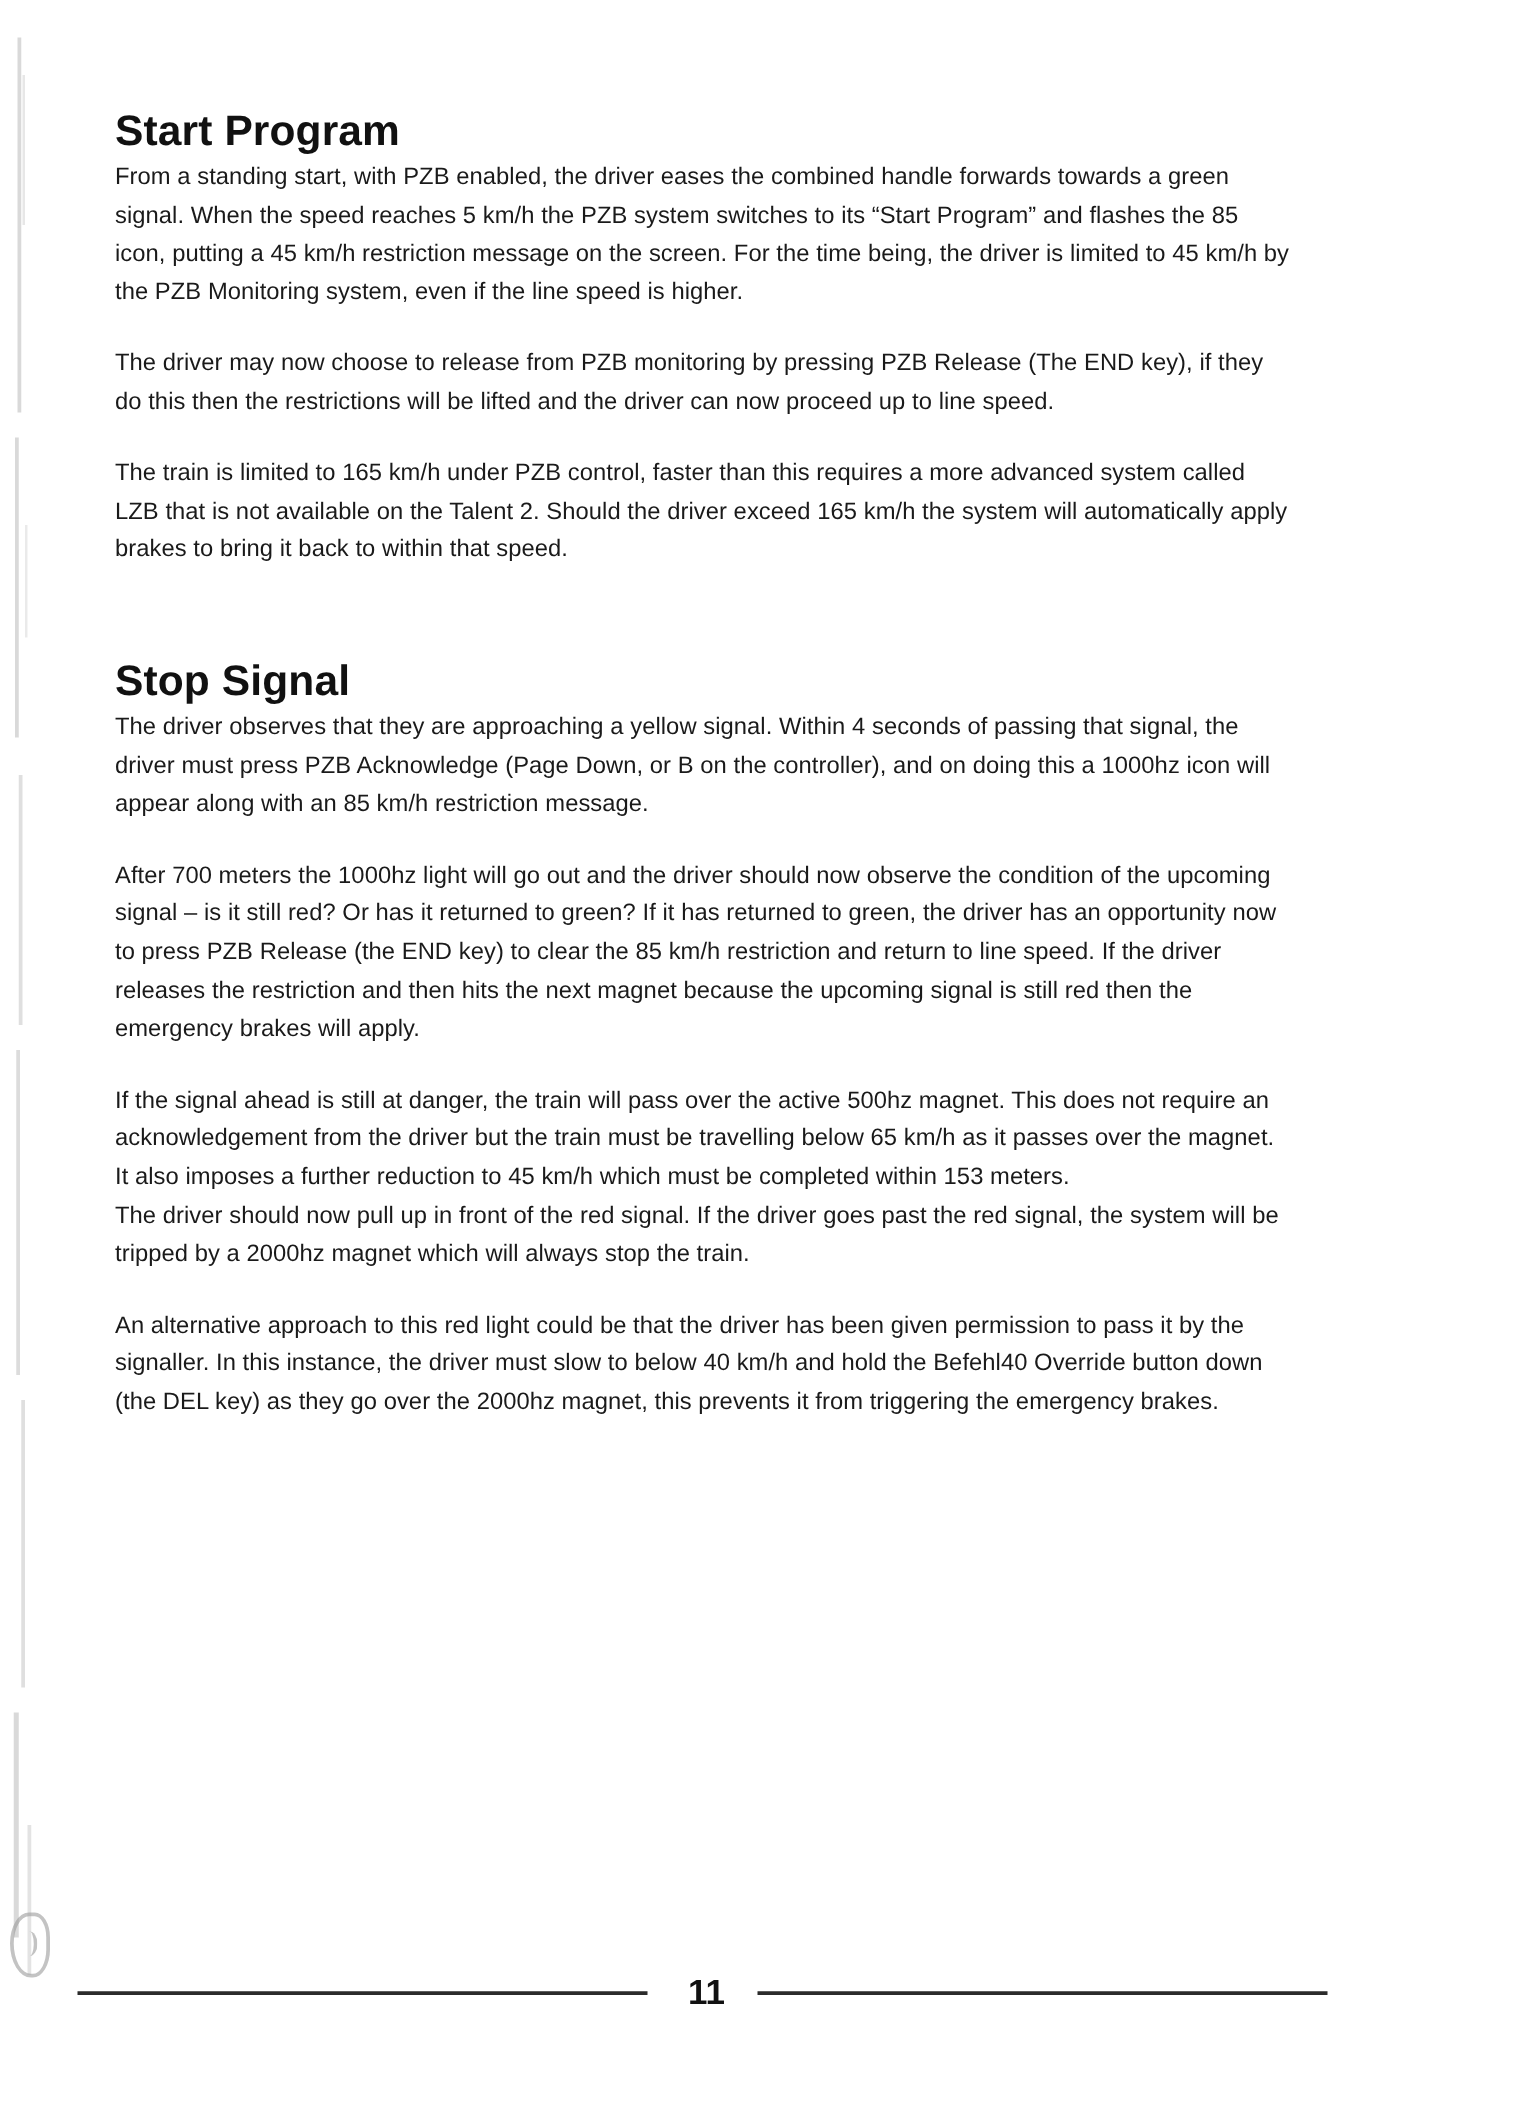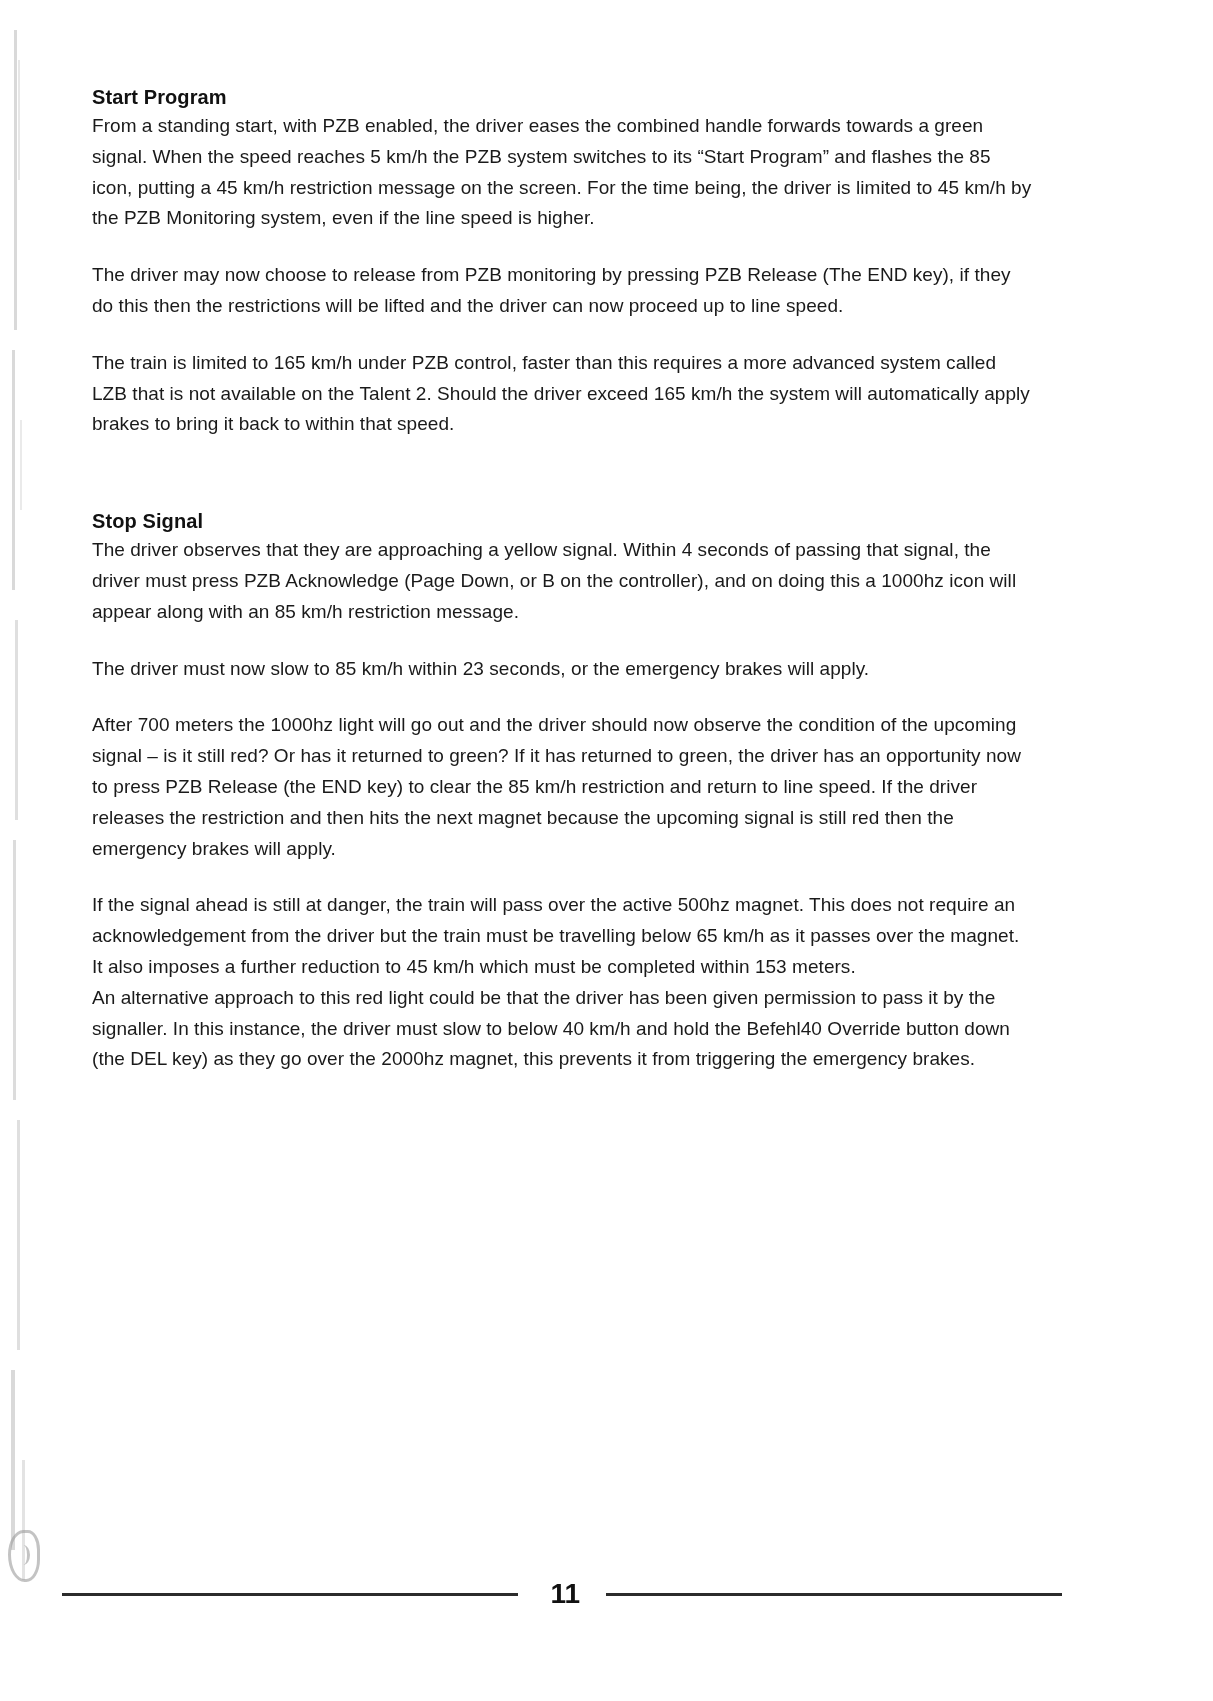--- a/index.html
+++ b/index.html
@@ -66,21 +66,21 @@
     top: 0;
     width: 940px;
     height: 1701px;
   }
 
   .content {
     padding-top: 86px;
   }
 
   h2.section-title {
-    font-size: 20px;
+    font-size: 34px;
     font-weight: bold;
     margin: 0 0 2px 0;
     letter-spacing: .1px;
     color: #111;
   }
 
   p.para {
     font-size: 19px;
     line-height: 30.8px;
     margin: 0 0 26px 0;
@@ -139,23 +139,23 @@
 
     <h2 class="section-title">Start Program</h2>
     <p class="para">From a standing start, with PZB enabled, the driver eases the combined handle forwards towards a green signal.  When the speed reaches 5 km/h the PZB system switches to its “Start Program” and flashes the 85 icon, putting a 45 km/h restriction message on the screen.  For the time being, the driver is limited to 45 km/h by the PZB Monitoring system, even if the line speed is higher.</p>
     <p class="para">The driver may now choose to release from PZB monitoring by pressing PZB Release (The END key), if they do this then the restrictions will be lifted and the driver can now proceed up to line speed.</p>
     <p class="para">The train is limited to 165 km/h under PZB control, faster than this requires a more advanced system called LZB that is not available on the Talent 2.  Should the driver exceed 165 km/h the system will automatically apply brakes to bring it back to within that speed.</p>
 
     <div class="spacer-lg"></div>
 
     <h2 class="section-title">Stop Signal</h2>
     <p class="para">The driver observes that they are approaching a yellow signal. Within 4 seconds of passing that signal, the driver must press PZB Acknowledge (Page Down, or B on the controller), and on doing this a 1000hz icon will appear along with an 85 km/h restriction message.</p>
-    <p class="para">The driver must now slow to 85 km/h within 23 seconds, or the emergency brakes will apply.</p>
     <p class="para">After 700 meters the 1000hz light will go out and the driver should now observe the condition of the upcoming signal – is it still red? Or has it returned to green?  If it has returned to green, the driver has an opportunity now to press PZB Release (the END key) to clear the 85 km/h restriction and return to line speed.  If the driver releases the restriction and then hits the next magnet because the upcoming signal is still red then the emergency brakes will apply.</p>
     <p class="para tight">If the signal ahead is still at danger, the train will pass over the active 500hz magnet.  This does not require an acknowledgement from the driver but the train must be travelling below 65 km/h as it passes over the magnet.  It also imposes a further reduction to 45 km/h which must be completed within 153 meters.</p>
+    <p class="para">The driver should now pull up in front of the red signal.  If the driver goes past the red signal, the system will be tripped by a 2000hz magnet which will always stop the train.</p>
     <p class="para">An alternative approach to this red light could be that the driver has been given permission to pass it by the signaller.  In this instance, the driver must slow to below 40 km/h and hold the Befehl40 Override button down (the DEL key) as they go over the 2000hz magnet, this prevents it from triggering the emergency brakes.</p>
 
   </div>
 
   <div class="footer">
     <div class="rule left"></div>
     <div class="page-num">11</div>
     <div class="rule right"></div>
   </div>
 </div>

